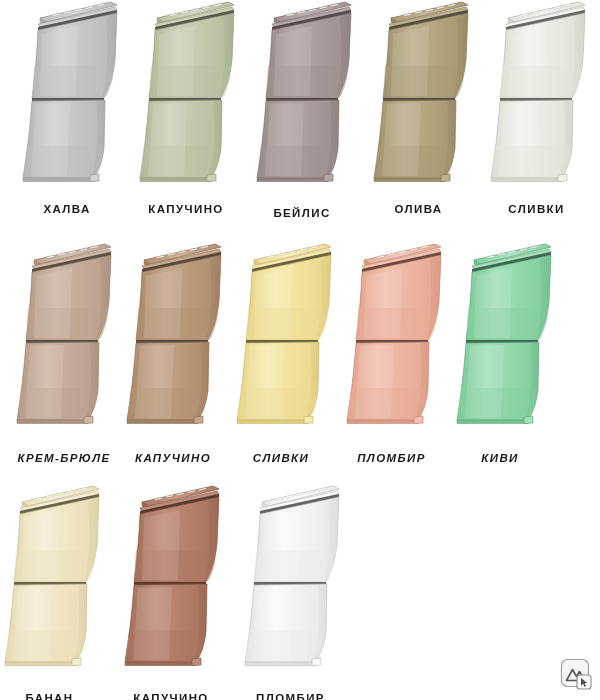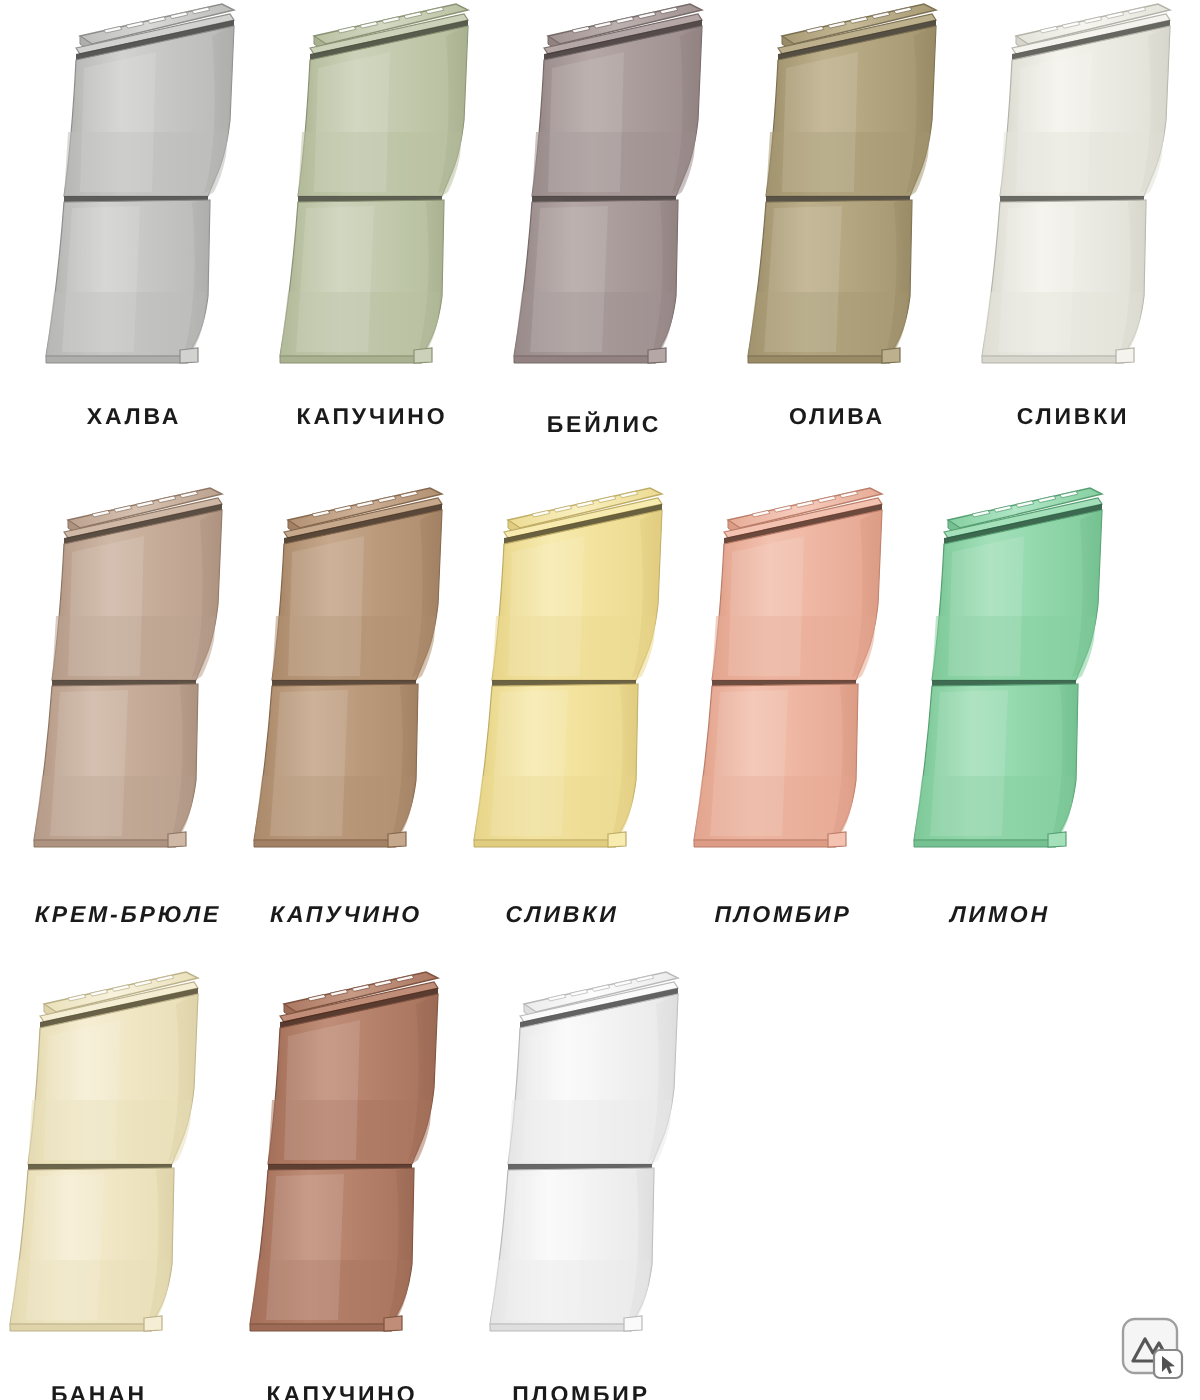--- a/index.html
+++ b/index.html
@@ -741,21 +741,21 @@
     <path d="M14,101 L87,100 L86,148 Q84,164 79,172 L76,178 L5,178 Q11,142 14,101 Z" fill="url(#g10)" stroke="#579f72" stroke-width="0.6"></path>
     <path d="M9,146 L85,146 L84,160 Q82,170 78,176 L76,178 L5,178 Q7,162 9,146 Z" fill="#86cfa1" opacity="0.55"></path>
     <path d="M18,104 L52,103 L49,176 L13,176 Z" fill="#ffffff" opacity="0.12"></path>
     <path d="M78,101 L87,100 L86,148 Q84,165 78,175 L74,177 Q82,145 78,101 Z" fill="#75c191" opacity="0.45"></path>
 
     <path d="M5,178 L76,178 L76,181.5 L5,181.5 Z" fill="#75c191" stroke="#579f72" stroke-width="0.5"></path>
 
     <path d="M72,175 L81,174 L81,181 L72,181.5 Z" fill="#a4e0ba" stroke="#579f72" stroke-width="0.6"></path>
   </svg>
         </div>
-        <div class="swatch-label" style="margin-left: -8px;">ЛИМОН</div>
+        <div class="swatch-label" style="margin-left: -8px;">КИВИ</div>
       </div>
     </div>
     <div class="swatch-row row-2" style="gap: 16px;">
       <div class="swatch-cell">
         <div class="panel-wrap">
   <svg class="panel-svg" viewBox="0 0 104 182" preserveAspectRatio="none">
     <defs>
       <linearGradient id="u11" x1="0" y1="0" x2="1" y2="0">
         <stop offset="0.00" stop-color="#ded3a9"></stop>
         <stop offset="0.10" stop-color="#eae0ba"></stop>

